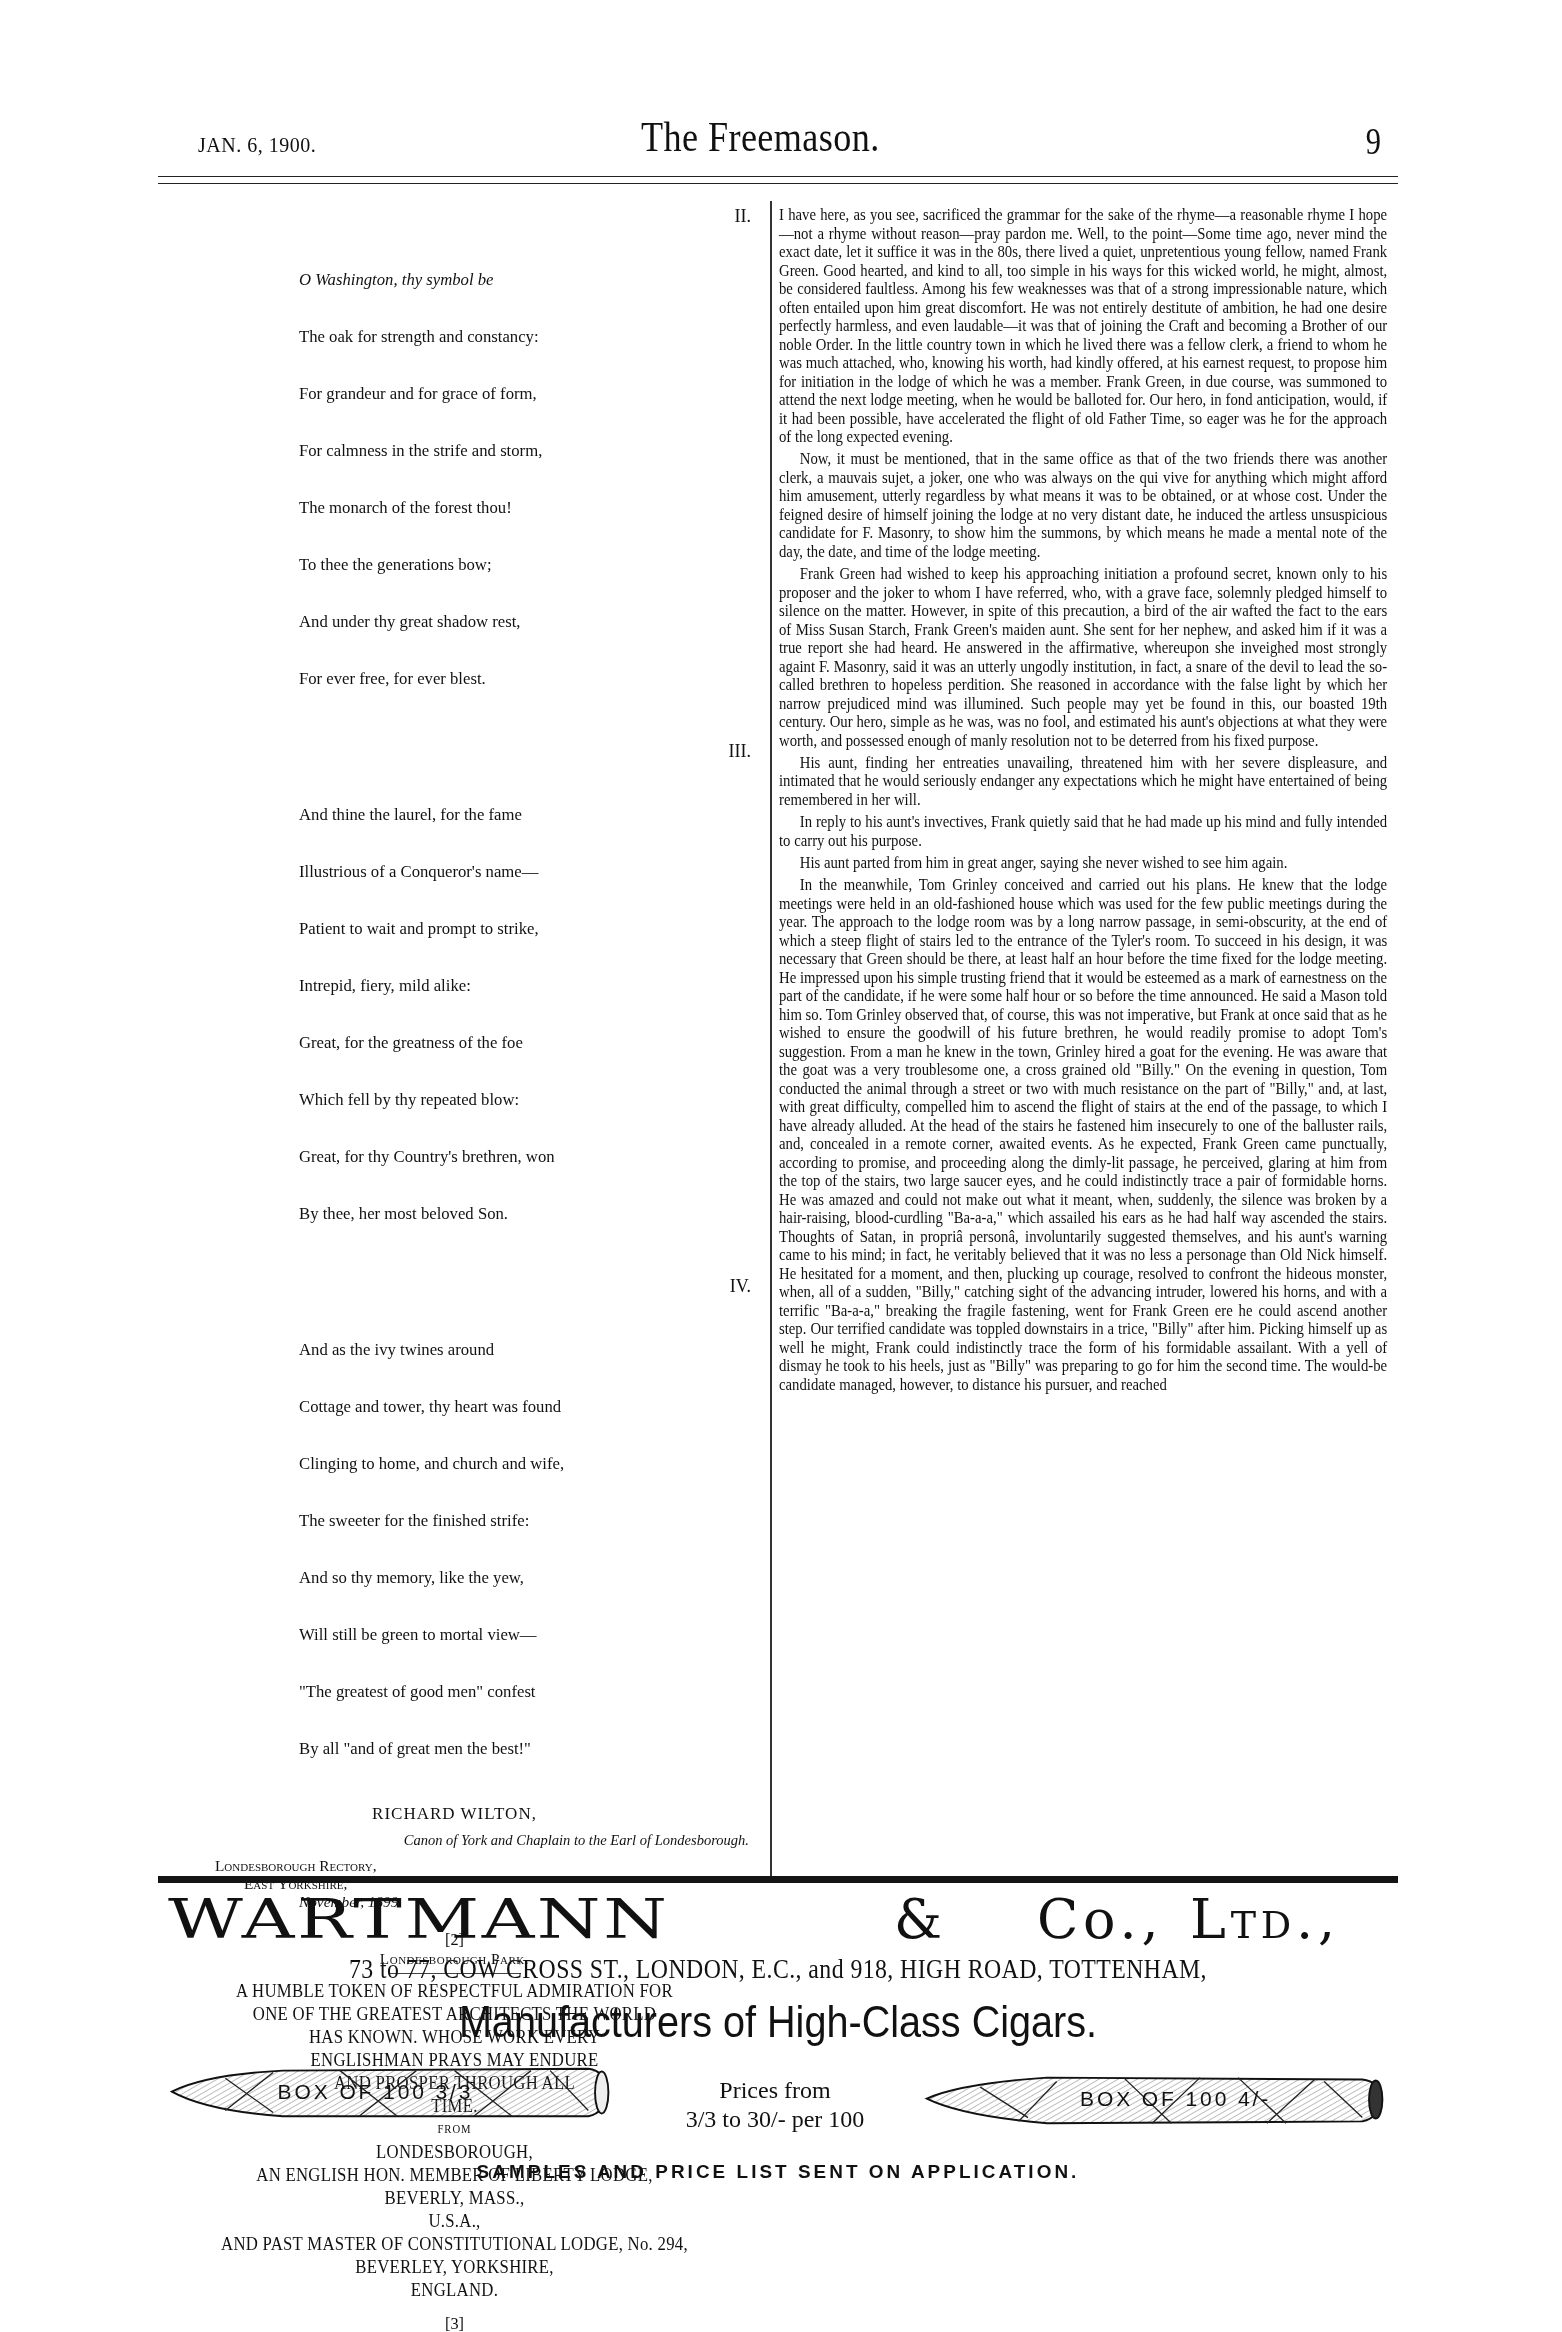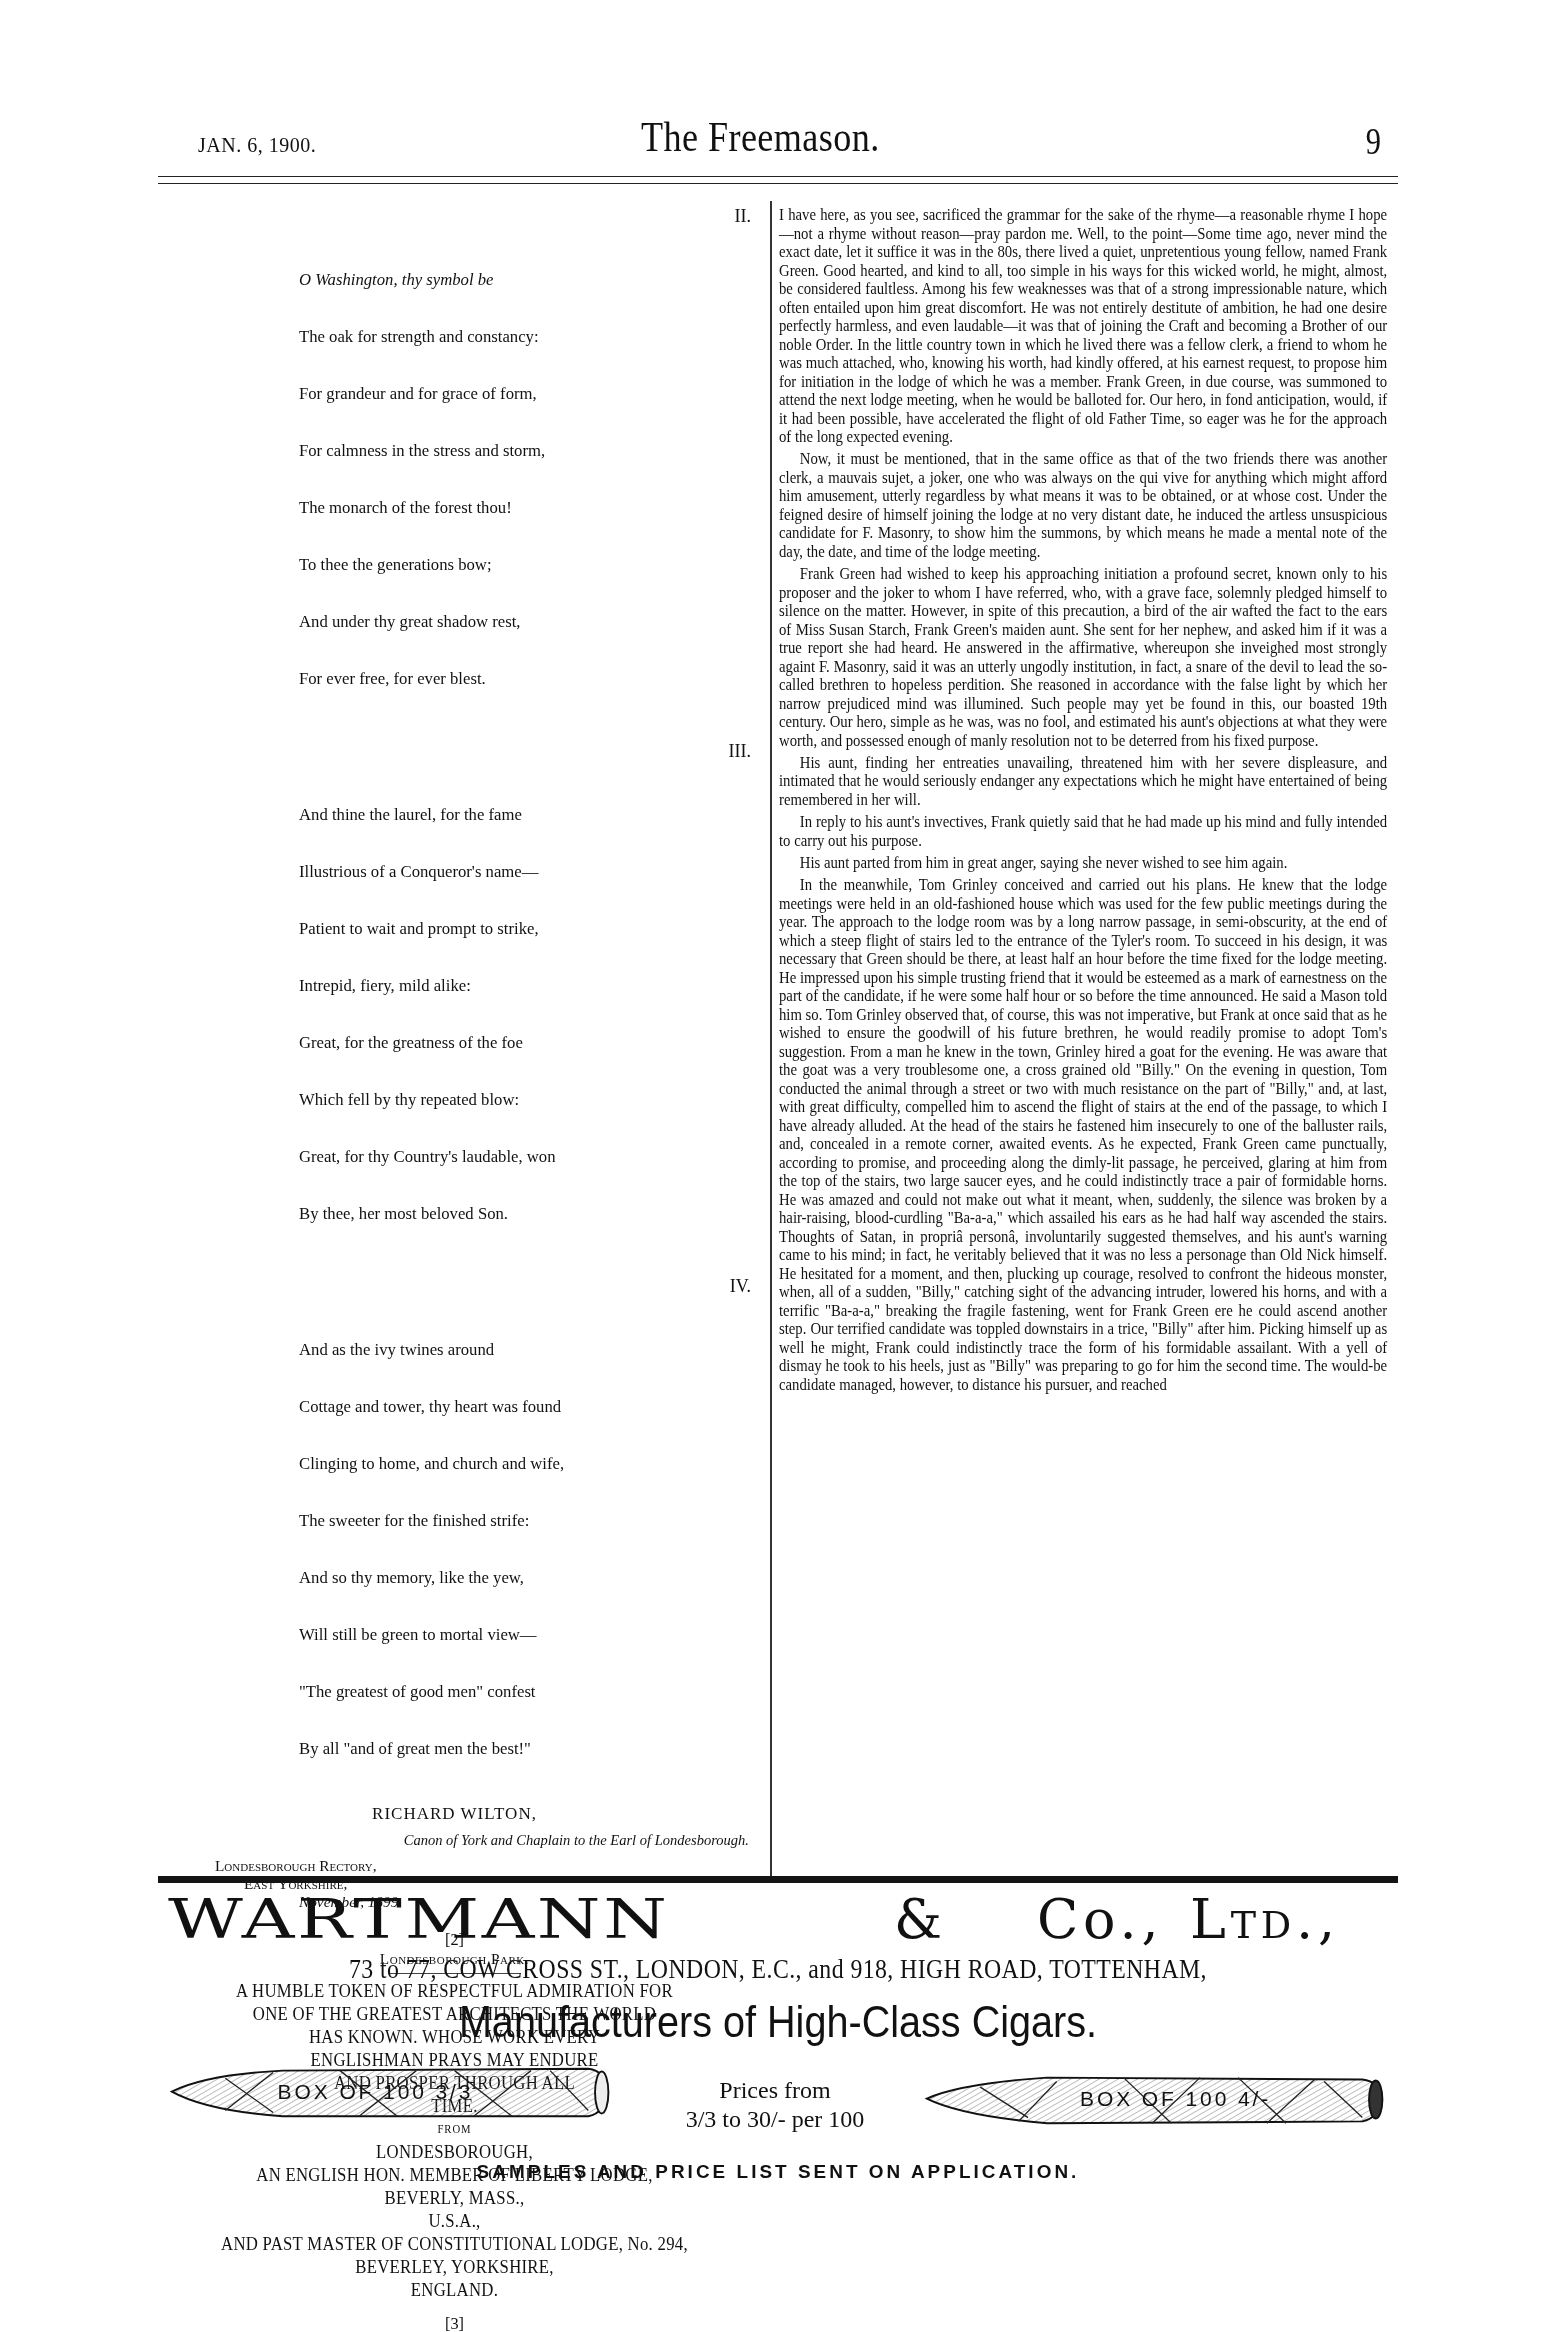--- a/index.html
+++ b/index.html
@@ -73,37 +73,37 @@
 
   <div class="col-left">
 
     <div>
 
       <div class="stanza-center">II.</div>
       <div class="stanza">
         <span class="ln it">O Washington, thy symbol be</span>
         <span class="ln">The oak for strength and constancy:</span>
         <span class="ln">For grandeur and for grace of form,</span>
-        <span class="ln">For calmness in the stress and storm,</span>
+        <span class="ln">For calmness in the strife and storm,</span>
         <span class="ln">The monarch of the forest thou!</span>
         <span class="ln">To thee the generations bow;</span>
         <span class="ln">And under thy great shadow rest,</span>
         <span class="ln">For ever free, for ever blest.</span>
       </div>
       <div style="height:15.3px"></div>
 
       <div class="stanza-center">III.</div>
       <div class="stanza">
         <span class="ln">And thine the laurel, for the fame</span>
         <span class="ln">Illustrious of a Conqueror's name—</span>
         <span class="ln">Patient to wait and prompt to strike,</span>
         <span class="ln">Intrepid, fiery, mild alike:</span>
         <span class="ln">Great, for the greatness of the foe</span>
         <span class="ln">Which fell by thy repeated blow:</span>
-        <span class="ln">Great, for thy Country's laudable, won</span>
+        <span class="ln">Great, for thy Country's brethren, won</span>
         <span class="ln">By thee, her most beloved Son.</span>
       </div>
       <div style="height:15.3px"></div>
 
       <div class="stanza-center">IV.</div>
       <div class="stanza">
         <span class="ln">And as the ivy twines around</span>
         <span class="ln">Cottage and tower, thy heart was found</span>
         <span class="ln">Clinging to home, and church and wife,</span>
         <span class="ln">The sweeter for the finished strife:</span>

